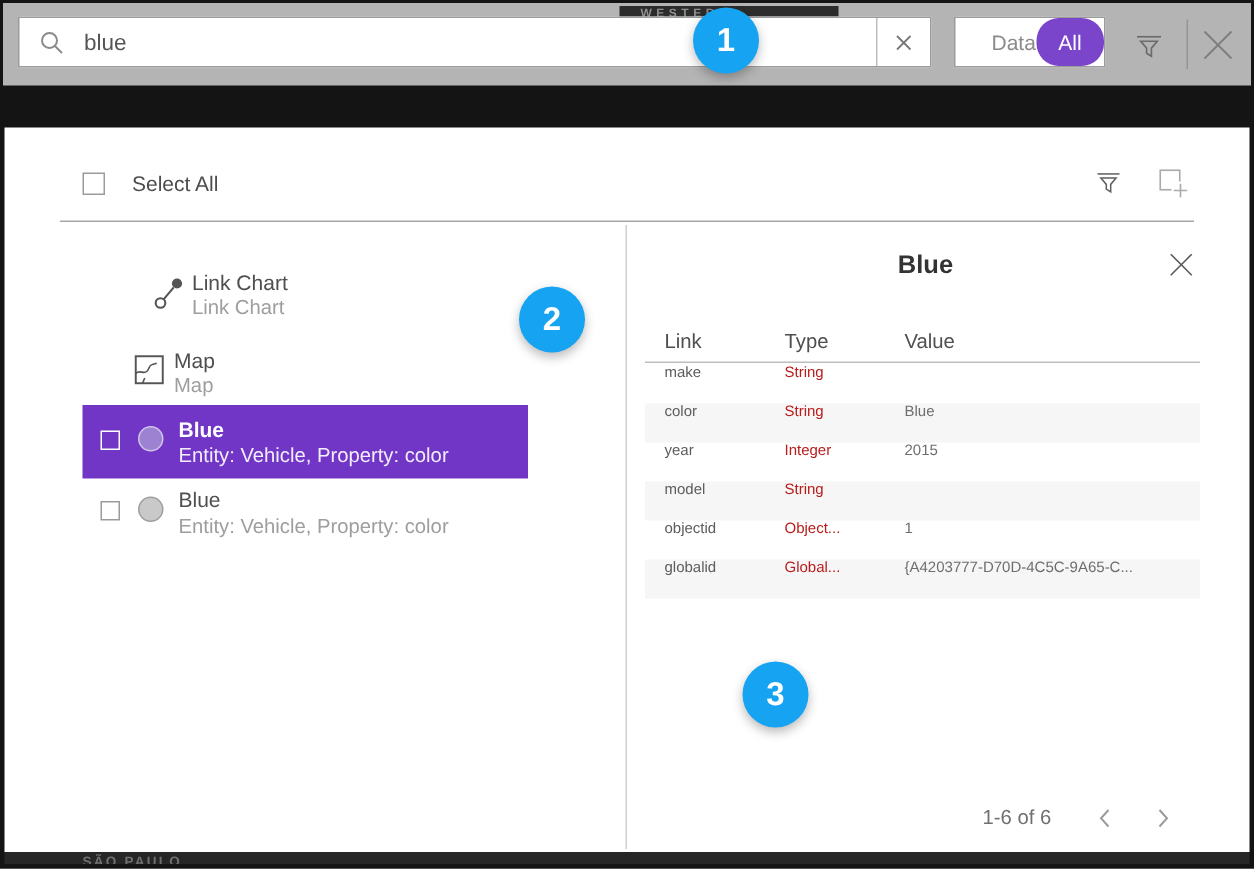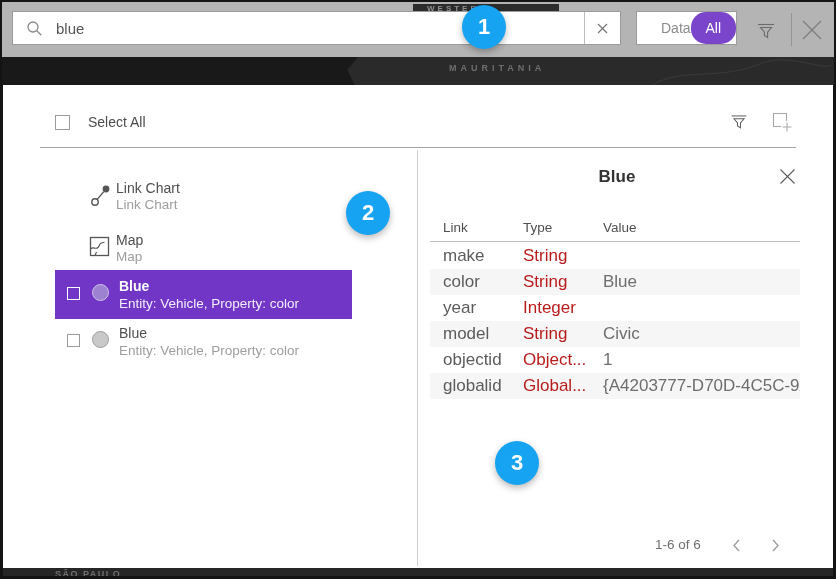--- a/index.html
+++ b/index.html
@@ -65,21 +65,21 @@
       background:#c9c9c9;border:1px solid #9e9e9e;box-sizing:border-box;}
   .item4 .t{position:absolute;left:64px;top:0px;}
   .item4 .s{position:absolute;left:64px;top:17px;}
   
   .detail-title{position:absolute;left:414px;top:82px;width:400px;text-align:center;
       font-size:17px;font-weight:bold;color:#333;}
   .detail-close{position:absolute;left:776px;top:83px;cursor:pointer;}
   .col-head{position:absolute;top:135px;font-size:13.5px;color:#4f4f4f;}
   .head-line{position:absolute;left:427px;top:156px;width:370px;height:1px;background:#bdbdbd;}
   .rows{position:absolute;left:427px;top:158px;width:370px;}
-  .prow{display:flex;height:26px;align-items:center;font-size:17px;}
+  .prow{display:flex;height:26px;font-size:10px;}
   .prow:nth-child(even){background:#f6f6f6;}
   .c-name{width:80px;padding-left:13px;color:#5c5c5c;}
   .c-type{width:80px;color:#b91c1c;}
   .c-value{flex:1;color:#6e6e6e;white-space:nowrap;overflow:hidden;}
   .page-label{position:absolute;left:652px;top:452px;font-size:13.5px;color:#707070;}
   .pg-prev{position:absolute;left:728px;top:453px;cursor:pointer;}
   .pg-next{position:absolute;left:768px;top:453px;cursor:pointer;}
   
   .badge{position:absolute;width:44px;height:44px;border-radius:50%;background:#16a3f1;
       color:#fff;display:flex;align-items:center;justify-content:center;font-size:22px;
@@ -121,27 +121,20 @@
     </div>
     <div class="tb-divider"></div>
     <div class="tb-close">
       <svg width="24" height="24" viewBox="0 0 24 24">
         <line x1="3" y1="3" x2="21" y2="21" stroke="#7d7d7d" stroke-width="1.2"></line>
         <line x1="21" y1="3" x2="3" y2="21" stroke="#7d7d7d" stroke-width="1.2"></line>
       </svg>
     </div>
   </div>
 
-  <div class="map-strip">
-    <div class="ocean"></div>
-    <svg class="map-line" style="left:640px;top:0;" width="190" height="28">
-      <path d="M10 28 C40 10 80 24 120 6 C150 -4 180 14 190 8" stroke="#3a3a3a" fill="none"></path>
-    </svg>
-    <span class="country-label">MAURITANIA</span>
-  </div>
   <div class="bottom-strip">
     <span class="bottom-label">SÃO PAULO</span>
   </div>
 
   <div class="panel">
 
     <div class="checkbox selectall-cb"></div>
     <div class="selectall-label">Select All</div>
 
     <div class="panel-filter">
@@ -154,21 +147,21 @@
       <svg width="24" height="24" viewBox="0 0 24 24">
         <rect x="3.5" y="3.5" width="13" height="13" fill="none" stroke="#ababab" stroke-width="1.1"></rect>
         <rect x="11" y="11" width="12" height="12" fill="#fff"></rect>
         <path d="M17 12.5 v9 M12.5 17 h9" stroke="#ababab" stroke-width="1.1"></path>
       </svg>
     </div>
 
     <div class="hdivider"></div>
     <div class="vdivider"></div>
 
-    <div class="ritem" style="left:0;top:95px;width:348px;height:38px;">
+    <div class="ritem" style="left:12px;top:95px;width:348px;height:38px;">
       <span class="icn">
         <svg width="24" height="26" viewBox="0 0 24 26">
           <circle cx="6" cy="19" r="3.2" fill="none" stroke="#555" stroke-width="1.4"></circle>
           <circle cx="17" cy="6" r="3.4" fill="#555"></circle>
           <line x1="8.2" y1="16.4" x2="14.8" y2="8.6" stroke="#555" stroke-width="1.4"></line>
         </svg>
       </span>
       <span class="txt">
         <div class="result-title">Link Chart</div>
         <div class="result-sub">Link Chart</div>
@@ -222,25 +215,25 @@
         <div class="c-type">String</div>
       </div>
       <div class="prow">
         <div class="c-name">color</div>
         <div class="c-type">String</div>
         <div class="c-value">Blue</div>
       </div>
       <div class="prow">
         <div class="c-name">year</div>
         <div class="c-type">Integer</div>
+        <div class="c-value">2015</div>
       </div>
       <div class="prow">
         <div class="c-name">model</div>
         <div class="c-type">String</div>
-        <div class="c-value">Civic</div>
       </div>
       <div class="prow">
         <div class="c-name">objectid</div>
         <div class="c-type">Object...</div>
         <div class="c-value">1</div>
       </div>
       <div class="prow">
         <div class="c-name">globalid</div>
         <div class="c-type">Global...</div>
         <div class="c-value">{A4203777-D70D-4C5C-9A65-C...</div>

